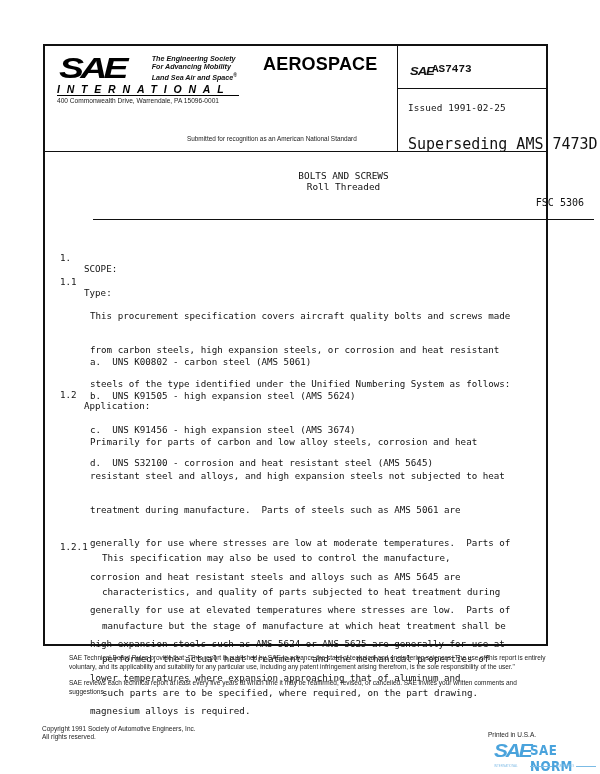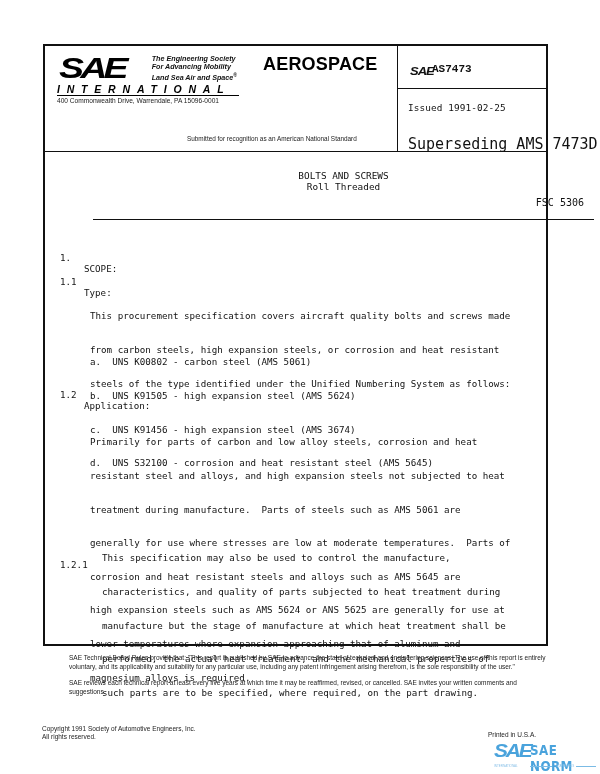--- a/index.html
+++ b/index.html
@@ -118,27 +118,28 @@
     <div class="sec" style="top:157px;padding-left:48px;">
       <span class="num">1.2</span>
       <span class="stitle">Application:</span>
     </div>
     <div class="sec para" style="top:193px;">
       <div>Primarily for parts of carbon and low alloy steels, corrosion and heat</div>
       <div>resistant steel and alloys, and high expansion steels not subjected to heat</div>
       <div>treatment during manufacture.  Parts of steels such as AMS 5061 are</div>
       <div>generally for use where stresses are low at moderate temperatures.  Parts of</div>
       <div>corrosion and heat resistant steels and alloys such as AMS 5645 are</div>
+      <div>generally for use at elevated temperatures where stresses are low.  Parts of</div>
       <div>high expansion steels such as AMS 5624 or ANS 5625 are generally for use at</div>
       <div>lower temperatures where expansion approaching that of aluminum and</div>
       <div>magnesium alloys is required.</div>
     </div>
 
     
-    <div class="sec" style="top:327px;">
+    <div class="sec" style="top:309px;">
       <span class="num">1.2.1</span>
     </div>
     <div class="sec" style="top:309px; left:57px;">
       <div>This specification may also be used to control the manufacture,</div>
       <div>characteristics, and quality of parts subjected to heat treatment during</div>
       <div>manufacture but the stage of manufacture at which heat treatment shall be</div>
       <div>performed, the actual heat treatment, and the mechanical properties of</div>
       <div>such parts are to be specified, where required, on the part drawing.</div>
     </div>
   </div>

